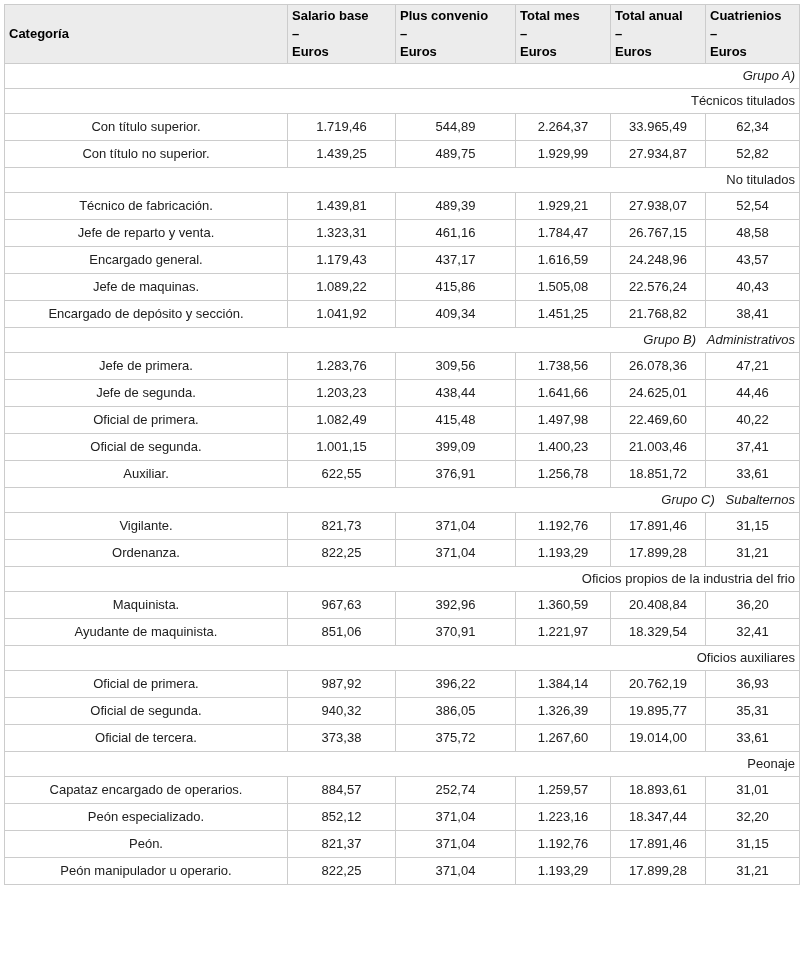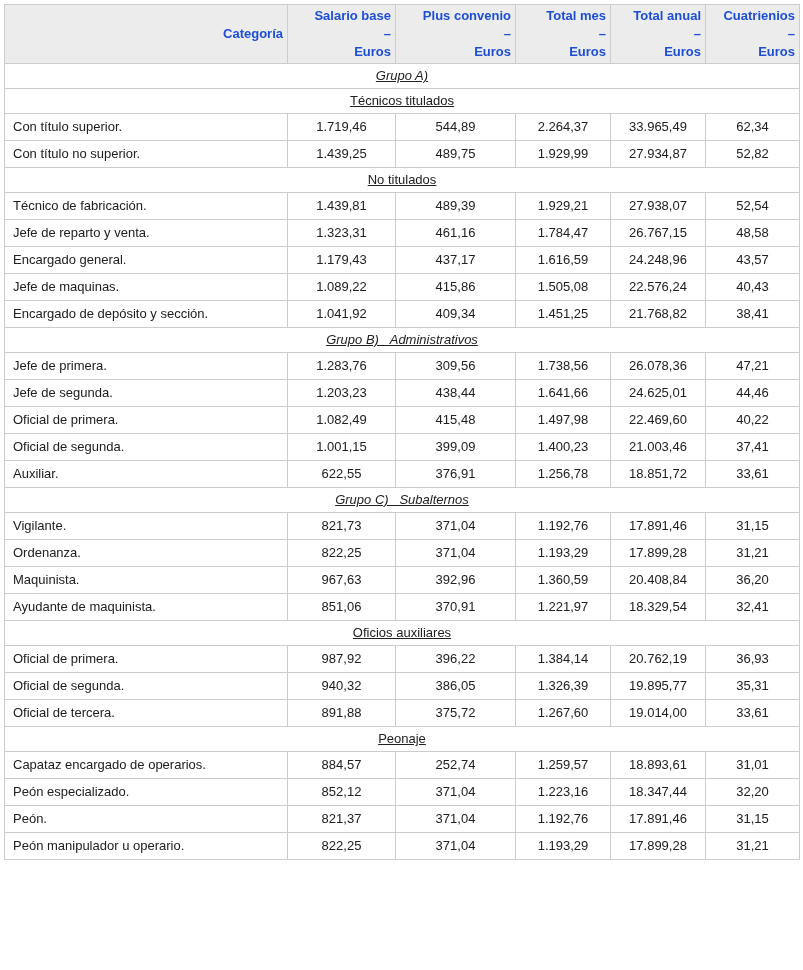--- a/index.html
+++ b/index.html
@@ -21,39 +21,38 @@
   }
   .salary th, .salary td {
     border: 1px solid #cccccc;
     font-size: 13px;
     line-height: 16px;
     overflow: hidden;
   }
   .salary thead th {
     background: #ececec;
     font-weight: bold;
-    text-align: right;
+    text-align: left;
     vertical-align: middle;
-    color: #1d4ed8;
+    color: #000000;
     padding: 2px 4px;
     line-height: 18px;
   }
   .salary td.cat {
-    text-align: left;
+    text-align: center;
     padding: 5px 8px;
   }
   .salary td.num {
     text-align: center;
     padding: 5px 4px;
   }
   .salary tr.section td,
   .salary tr.group td {
-    text-align: center;
+    text-align: right;
     padding: 4px 4px;
-    text-decoration: underline;
   }
   .salary tr.group td {
     font-style: italic;
   }
 </style>
 </head>
 <body>
 
 <table class="salary">
   <colgroup>
@@ -215,20 +214,23 @@
         <td class="num">31,15</td>
       </tr>
       <tr>
         <td class="cat">Ordenanza.</td>
         <td class="num">822,25</td>
         <td class="num">371,04</td>
         <td class="num">1.193,29</td>
         <td class="num">17.899,28</td>
         <td class="num">31,21</td>
       </tr>
+      <tr class="section">
+        <td colspan="6">Oficios propios de la industria del frio</td>
+      </tr>
       <tr>
         <td class="cat">Maquinista.</td>
         <td class="num">967,63</td>
         <td class="num">392,96</td>
         <td class="num">1.360,59</td>
         <td class="num">20.408,84</td>
         <td class="num">36,20</td>
       </tr>
       <tr>
         <td class="cat">Ayudante de maquinista.</td>
@@ -252,21 +254,21 @@
       <tr>
         <td class="cat">Oficial de segunda.</td>
         <td class="num">940,32</td>
         <td class="num">386,05</td>
         <td class="num">1.326,39</td>
         <td class="num">19.895,77</td>
         <td class="num">35,31</td>
       </tr>
       <tr>
         <td class="cat">Oficial de tercera.</td>
-        <td class="num">891,88</td>
+        <td class="num">373,38</td>
         <td class="num">375,72</td>
         <td class="num">1.267,60</td>
         <td class="num">19.014,00</td>
         <td class="num">33,61</td>
       </tr>
       <tr class="section">
         <td colspan="6">Peonaje</td>
       </tr>
       <tr>
         <td class="cat">Capataz encargado de operarios.</td>

